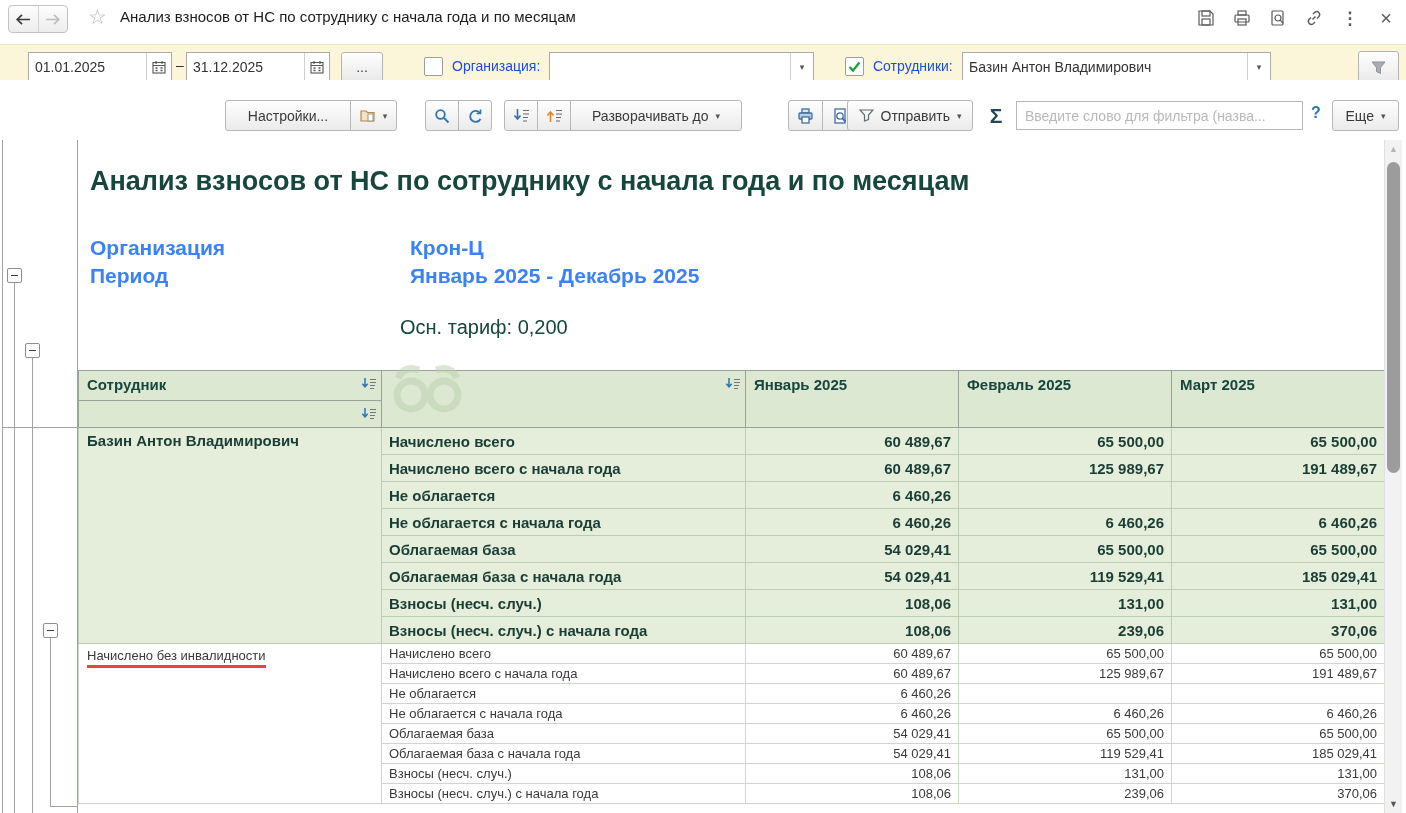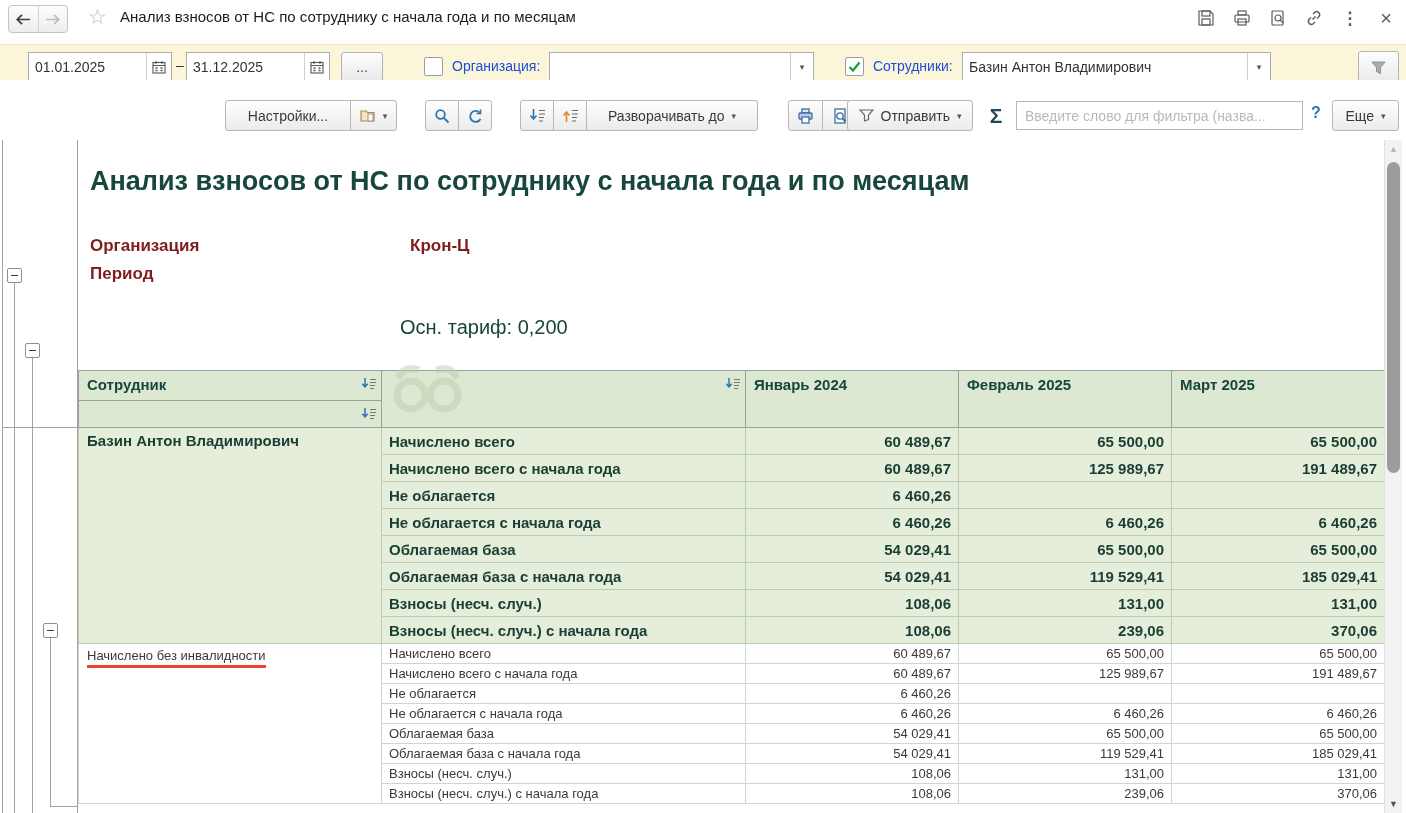--- a/index.html
+++ b/index.html
@@ -48,21 +48,21 @@
     font-size:14px;font-family:inherit;padding:0 8px;color:#333;}
   .flt-input::placeholder{color:#b9b9b9;}
   .helpq{position:absolute;left:1311px;top:24px;color:#2e74b5;font-weight:bold;font-size:16px;}
   
   .report{position:absolute;left:0;top:140px;width:1406px;height:673px;background:#fff;}
   .gline{position:absolute;background:#a3a3a3;}
   .gbox{position:absolute;width:13px;height:13px;background:#fff;border:1px solid #8e8e8e;border-radius:2px;
     display:flex;align-items:center;justify-content:center;}
   .gbox::after{content:"";width:7px;height:1px;background:#3c3c3c;}
   .rtitle{position:absolute;left:90px;top:26px;font-size:27px;font-weight:bold;color:#17463c;}
-  .rmeta{position:absolute;font-size:17px;font-weight:bold;color:#7f1d1d;}
+  .rmeta{position:absolute;font-size:21px;font-weight:bold;color:#3b82f6;}
   .rtariff{position:absolute;left:400px;top:176px;font-size:20px;color:#17463c;}
   table.rep{position:absolute;left:78px;top:230px;border-collapse:collapse;table-layout:fixed;width:1306px;}
   table.rep th{border:1px solid #97a396;background:#dce8d2;color:#17463c;font-size:15px;font-weight:bold;
     text-align:left;vertical-align:top;padding:5px 6px 0 8px;position:relative;box-sizing:border-box;margin-left:17px;}
   th.h-emp{height:30px;}
   th.h-emp2{height:27px;}
   .sorticon{position:absolute;right:4px;top:6px;}
   table.rep td{box-sizing:border-box;overflow:hidden;white-space:nowrap;}
   tr.summary td{height:27px;background:#e4eeda;border:1px solid #bccdb3;color:#1b3d34;font-size:15px;font-weight:bold;}
   tr.detail td{height:20px;background:#fff;border:1px solid #ccd9c5;color:#3a3a3a;font-size:13px;font-weight:normal;}
@@ -201,21 +201,21 @@
       </svg>
     </button>
     <button class="btn icbtn">
       <svg width="17" height="16" viewBox="0 0 17 16" fill="none" stroke="#2e74b5" stroke-width="1.8">
         <path d="M13 5 A5.5 5.5 0 1 0 13.5 11"></path>
         <path d="M13.5 1.5 V5.5 H9.5" stroke-width="1.6"></path>
       </svg>
     </button>
   </div>
 
-  <div class="btngroup" style="left:480px;">
+  <div class="btngroup" style="left:464px;">
     <button class="btn icbtn">
       <svg width="17" height="15" viewBox="0 0 17 15">
         <path d="M4.5 1 v9 M1.5 7.5 L4.5 11 L7.5 7.5" stroke="#2e74b5" stroke-width="1.6" fill="none"></path>
         <path d="M10 2.5 h6 M10 6 h6 M10 9.5 h5 M10 13 h4" stroke="#6b6b6b" stroke-width="1.2"></path>
       </svg>
     </button>
     <button class="btn icbtn">
       <svg width="17" height="15" viewBox="0 0 17 15">
         <path d="M4.5 14 v-9 M1.5 7.5 L4.5 4 L7.5 7.5" stroke="#e2852d" stroke-width="1.6" fill="none"></path>
         <path d="M10 2.5 h6 M10 6 h6 M10 9.5 h5 M10 13 h4" stroke="#6b6b6b" stroke-width="1.2"></path>
@@ -275,20 +275,21 @@
   <div class="gline" style="left:50px;top:666px;width:27px;height:1px;"></div>
 
   <div class="gbox" style="left:7px;top:128px;"></div>
   <div class="gbox" style="left:25px;top:203px;"></div>
   <div class="gbox" style="left:43px;top:483px;"></div>
 
   <div class="rtitle">Анализ взносов от НС по сотруднику с начала года и по месяцам</div>
   <div class="rmeta" style="left:90px;top:96px;">Организация</div>
   <div class="rmeta" style="left:410px;top:96px;">Крон-Ц</div>
   <div class="rmeta" style="left:90px;top:124px;">Период</div>
+  <div class="rmeta" style="left:410px;top:124px;">Январь 2025 - Декабрь 2025</div>
   <div class="rtariff">Осн. тариф: 0,200</div>
 
   <table class="rep">
     <colgroup>
       <col style="width:303px;">
         <col style="width:364px;">
       <col style="width:213px;">
         <col style="width:213px;">
         <col style="width:213px;">
     </colgroup>
@@ -304,21 +305,21 @@
           </span>
         </th>
         <th rowspan="2">
           <span class="sorticon">
             <svg width="16" height="13" viewBox="0 0 16 13">
               <path d="M4 1 v8.5 M1.3 6.8 L4 9.8 L6.7 6.8" stroke="#2e74b5" stroke-width="1.5" fill="none"></path>
               <path d="M9 2.5 h6 M9 5.5 h6 M9 8.5 h5 M9 11.5 h4" stroke="#777" stroke-width="1.1"></path>
             </svg>
           </span>
         </th>
-        <th rowspan="2"><span>Январь 2024</span></th>
+        <th rowspan="2"><span>Январь 2025</span></th>
         <th rowspan="2"><span>Февраль 2025</span></th>
         <th rowspan="2"><span>Март 2025</span></th>
       </tr>
       <tr>
         <th class="h-emp2">
           <span class="sorticon">
             <svg width="16" height="13" viewBox="0 0 16 13">
               <path d="M4 1 v8.5 M1.3 6.8 L4 9.8 L6.7 6.8" stroke="#2e74b5" stroke-width="1.5" fill="none"></path>
               <path d="M9 2.5 h6 M9 5.5 h6 M9 8.5 h5 M9 11.5 h4" stroke="#777" stroke-width="1.1"></path>
             </svg>

